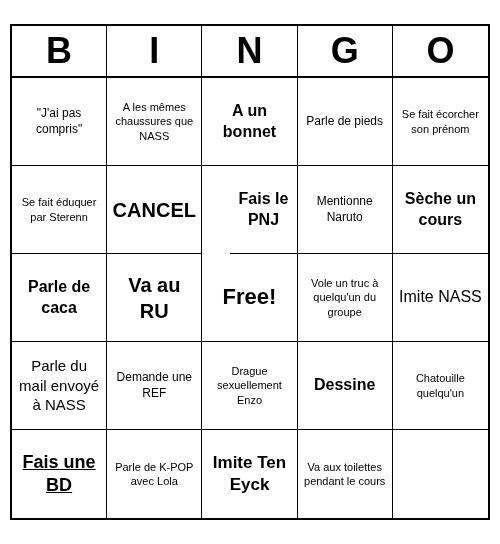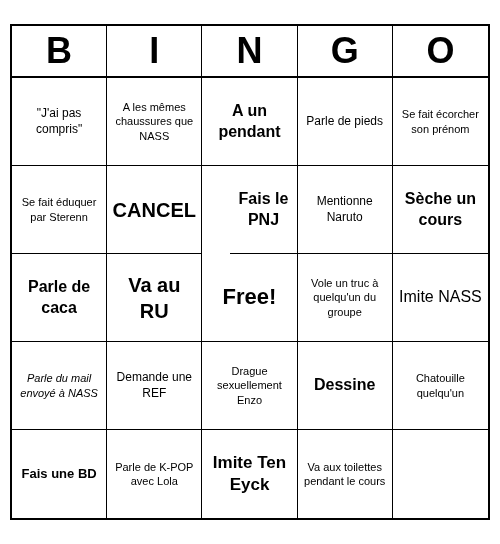--- a/index.html
+++ b/index.html
@@ -67,36 +67,36 @@
   <div class="bingo-header">
   <div class="bingo-header-cell">B</div>
       <div class="bingo-header-cell">I</div>
       <div class="bingo-header-cell">N</div>
       <div class="bingo-header-cell">G</div>
       <div class="bingo-header-cell">O</div>
     </div>
   <div class="bingo-grid">
   <div class="bingo-cell">"J'ai pas compris"</div>
       <div class="bingo-cell" style="font-size: 11px;">A les mêmes chaussures que NASS</div>
-      <div class="bingo-cell" style="font-size: 16px; font-weight: bold;">A un pendant</div>
+      <div class="bingo-cell" style="font-size: 16px; font-weight: bold;">A un bonnet</div>
       <div class="bingo-cell">Parle de pieds</div>
       <div class="bingo-cell" style="font-size: 11px;">Se fait écorcher son prénom</div>
       <div class="bingo-cell" style="font-size: 11px;">Se fait éduquer par Sterenn</div>
       <div class="bingo-cell" style="font-size: 20px; font-weight: bold;">CANCEL</div>
       <div class="bingo-cell" style="font-size: 16px; font-weight: bold; margin-left: 28px;">Fais le PNJ</div>
       <div class="bingo-cell">Mentionne Naruto</div>
       <div class="bingo-cell" style="font-size: 16px; font-weight: bold;">Sèche un cours</div>
       <div class="bingo-cell" style="font-size: 16px; font-weight: bold;">Parle de caca</div>
       <div class="bingo-cell" style="font-size: 20px; font-weight: bold;">Va au RU</div>
       <div class="bingo-cell" style="font-size: 22px; font-weight: bold;">Free!</div>
       <div class="bingo-cell" style="font-size: 11px;">Vole un truc à quelqu'un du groupe</div>
       <div class="bingo-cell" style="font-size: 16px; font-weight: normal;">Imite NASS</div>
-      <div class="bingo-cell" style="font-size: 11px; font-style: italic;">Parle du mail envoyé à NASS</div>
+      <div class="bingo-cell" style="font-size: 15px;">Parle du mail envoyé à NASS</div>
       <div class="bingo-cell">Demande une REF</div>
       <div class="bingo-cell" style="font-size: 11px;">Drague sexuellement Enzo</div>
       <div class="bingo-cell" style="font-size: 16px; font-weight: bold;">Dessine</div>
       <div class="bingo-cell" style="font-size: 11px;">Chatouille quelqu'un</div>
-      <div class="bingo-cell" style="font-size: 13px; font-weight: bold;">Fais une BD</div>
+      <div class="bingo-cell" style="font-size: 18px; font-weight: bold; text-decoration: underline;">Fais une BD</div>
       <div class="bingo-cell" style="font-size: 11px;">Parle de K-POP avec Lola</div>
       <div class="bingo-cell" style="font-size: 17px; font-weight: bold;">Imite Ten Eyck</div>
       <div class="bingo-cell" style="font-size: 11px;">Va aux toilettes pendant le cours</div>
     </div>
 </div>
 
 </body></html>

